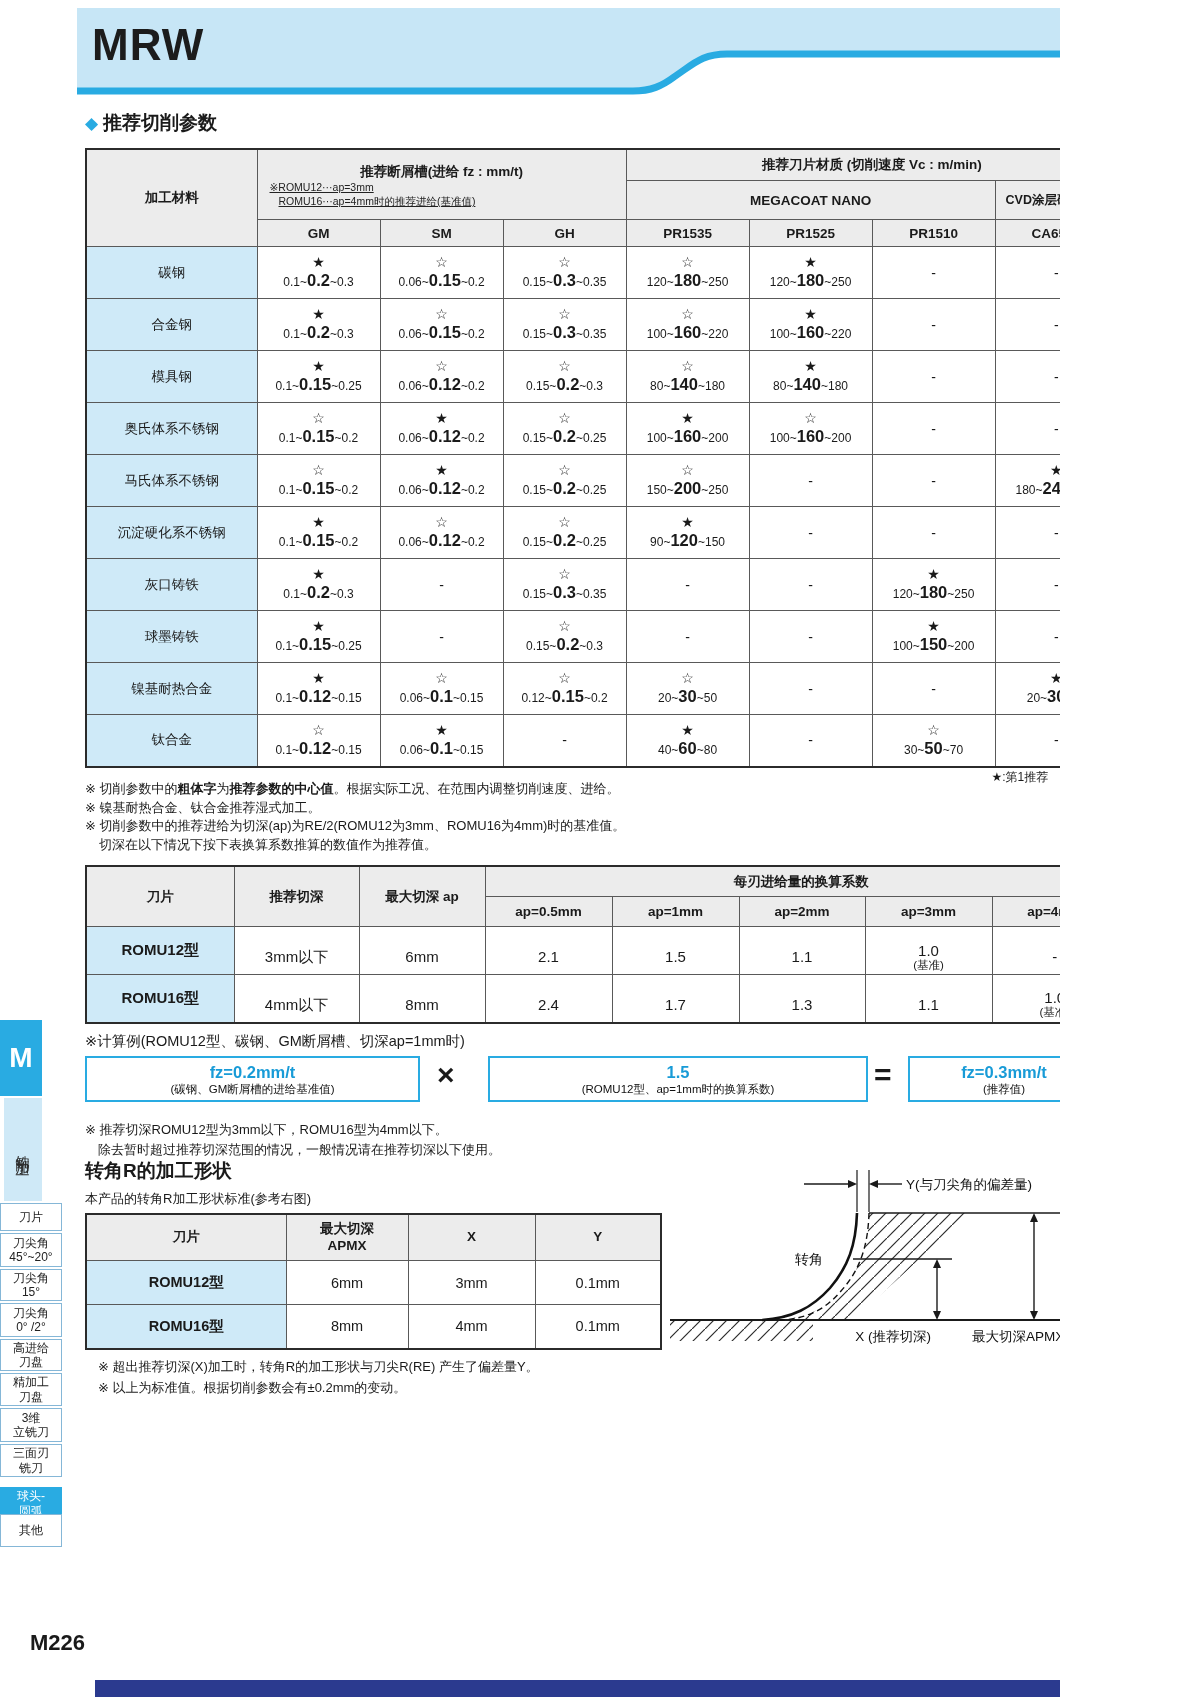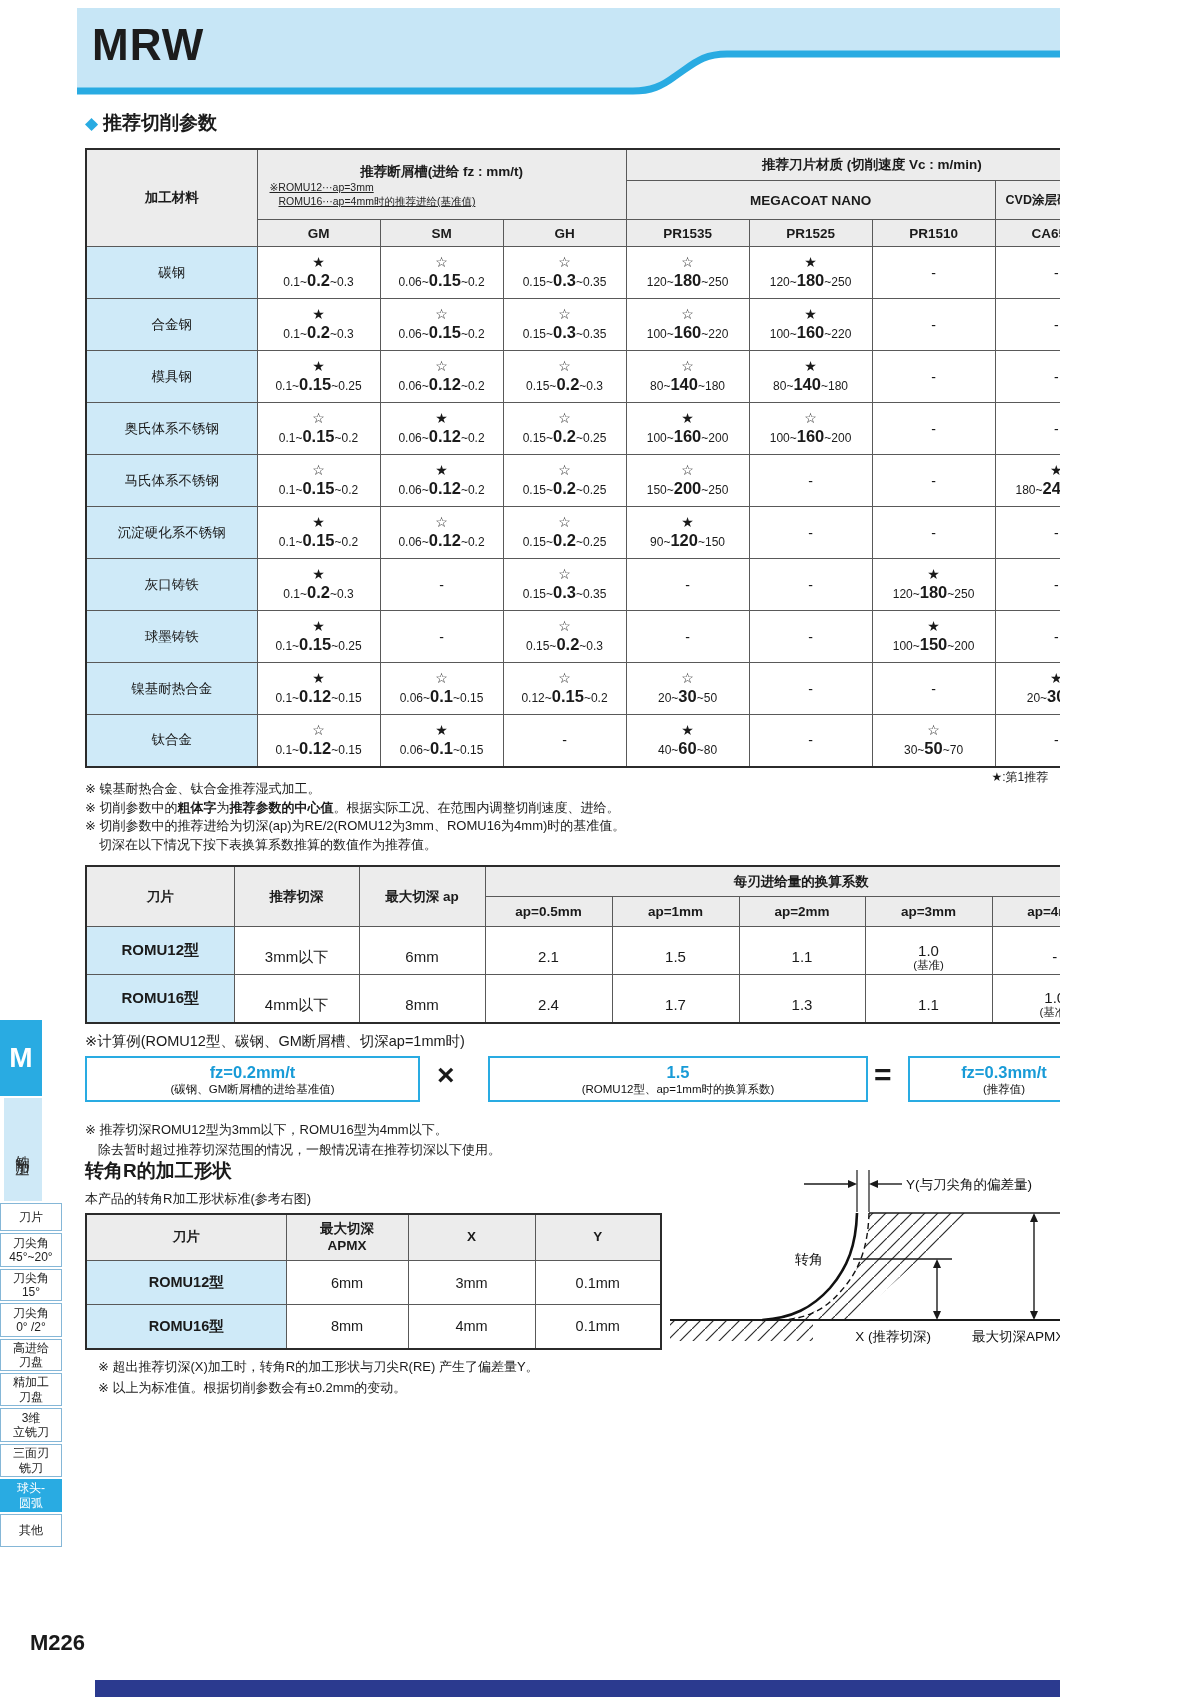--- a/index.html
+++ b/index.html
@@ -64,21 +64,21 @@
   #diagram{position:absolute;left:640px;top:1160px;}
   #notes3{position:absolute;left:98px;top:1356px;font-size:13px;line-height:21px;}
   
   #m-tab{position:absolute;left:0;top:1020px;width:42px;height:76px;background:#29abe2;color:#fff;
          font-size:28px;font-weight:bold;display:flex;align-items:center;justify-content:center;}
   #m-group{position:absolute;left:4px;top:1098px;width:38px;height:103px;background:#cfe9f7;color:#2b2b2b;
            writing-mode:vertical-rl;text-orientation:upright;font-size:14px;letter-spacing:3px;
            display:flex;align-items:center;justify-content:center;}
   .side-item{position:absolute;left:0;width:62px;box-sizing:border-box;border:1px solid #85b7d7;background:#fff;
              display:flex;align-items:center;justify-content:center;text-align:center;font-size:12px;line-height:1.2;color:#222;}
-  .side-item.active{background:#29abe2;border-color:#29abe2;color:#fff;}
+  .side-item.active{background:#29abe2;border-color:#29abe2;color:#fff;margin-top:8px;}
   
   #page-num{position:absolute;left:30px;top:1630px;font-size:22px;font-weight:bold;}
   #bottom-bar{position:absolute;left:95px;top:1680px;width:1105px;height:17px;background:#2b3a8f;}
 </style>
 </head>
 <body>
 
 <div class="page">
 
   <div id="band">
@@ -356,22 +356,22 @@
             <div class="star">☆</div>
             <div class="rng">30~<b>50</b>~70</div>
           </td>
           <td class="dash">-</td>
         </tr>
       </tbody>
   </table>
 
   <div id="legend">★:第1推荐　☆:第2推荐</div>
   <div id="notes1">
+      <div><span>※ 切削参数中的</span><span style="font-weight: bold;">粗体字</span><span>为</span><span style="font-weight: bold;">推荐参数的中心值</span><span>。根据实际工况、在范围内调整切削速度、进给。</span></div>
       <div><span>※ 镍基耐热合金、钛合金推荐湿式加工。</span></div>
-      <div><span>※ 切削参数中的</span><span style="font-weight: bold;">粗体字</span><span>为</span><span style="font-weight: bold;">推荐参数的中心值</span><span>。根据实际工况、在范围内调整切削速度、进给。</span></div>
       <div><span>※ 切削参数中的推荐进给为切深(ap)为RE/2(ROMU12为3mm、ROMU16为4mm)时的基准值。</span></div>
       <div class="ind"><span>切深在以下情况下按下表换算系数推算的数值作为推荐值。</span></div>
     </div>
 
   <table class="ct" id="conv-table">
     <colgroup>
       <col style="width:148px">
         <col style="width:125px">
         <col style="width:126px">
       <col style="width:127px">

